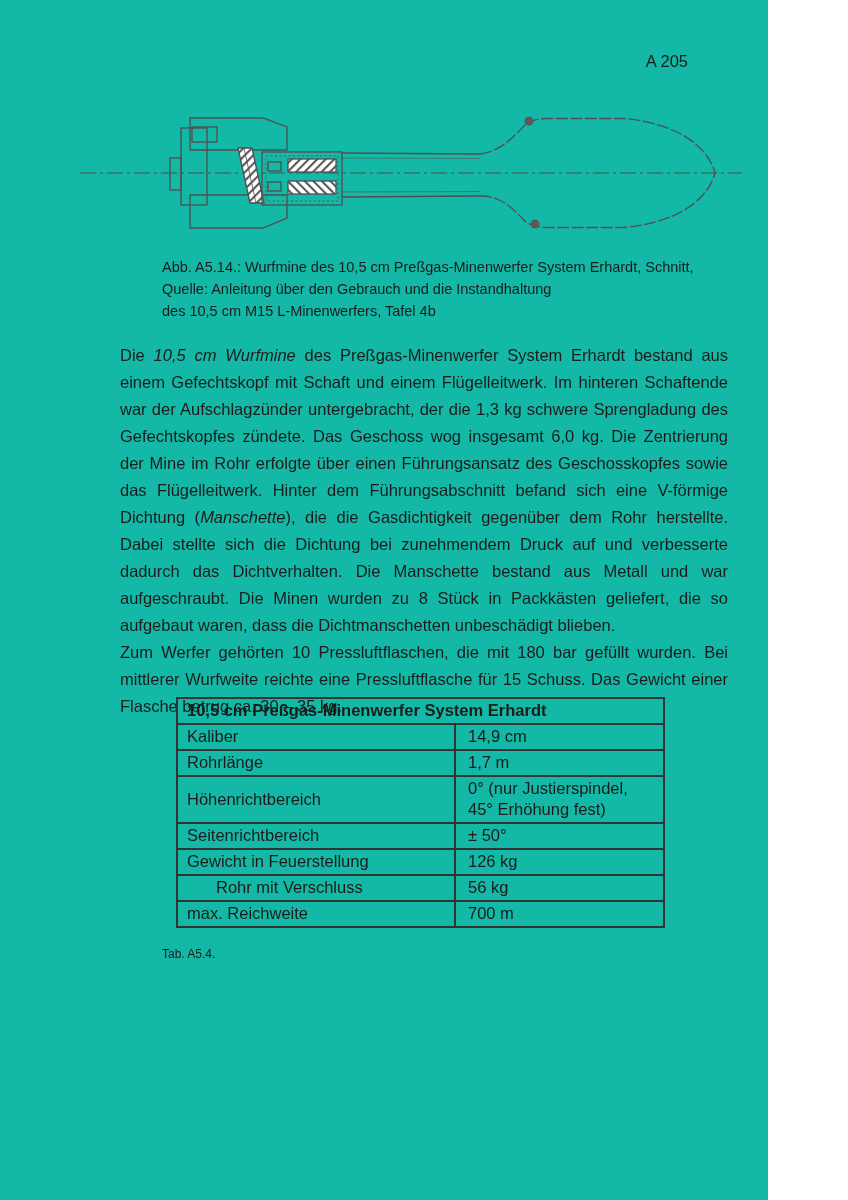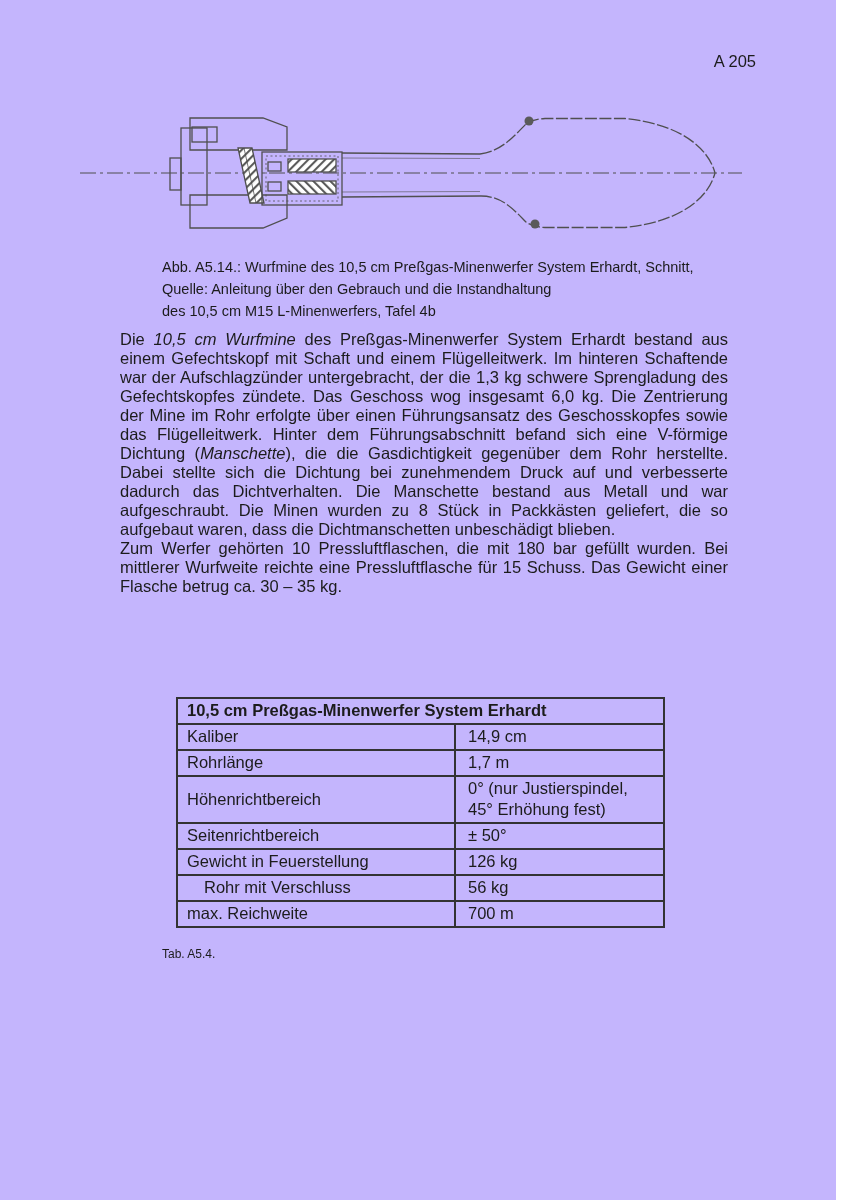--- a/index.html
+++ b/index.html
@@ -1,38 +1,38 @@
 <!DOCTYPE html>
 <html><head>
 <meta charset="utf-8">
 <style>
   html,body { margin:0; padding:0; background:#ffffff; }
   .page {
     position:relative;
-    width:836px; height:1200px;
-    background:#c4b5fd;
+    width:768px; height:1200px;
+    background:#14b8a6;
     font-family:"Liberation Sans", sans-serif;
     color:#1c1c1c;
     overflow:hidden;
   }
   .page-number {
     position:absolute; top:50px; right:80px;
     font-size:16.5px; line-height:22px;
   }
   .figure-svg {
     position:absolute; left:78px; top:100px;
     width:670px; height:150px;
   }
   .figure-caption {
     position:absolute; left:162px; top:256px; width:570px;
     font-size:14.5px; line-height:22px;
   }
   .body-text {
-    position:absolute; left:120px; top:330px; width:608px;
-    font-size:16.5px; line-height:19px;
+    position:absolute; left:120px; top:342px; width:608px;
+    font-size:16.5px; line-height:27px;
     text-align:justify;
   }
   .body-text p { margin:0; }
   .it { font-style:italic; }
   .spec-table {
     position:absolute; left:176px; top:697px;
     width:487px;
     border-collapse:collapse;
     table-layout:fixed;
     font-size:16.5px;
@@ -43,21 +43,21 @@
     height:21px;
     line-height:21px;
     text-align:left;
     font-weight:normal;
     vertical-align:middle;
   }
   .spec-table th { font-weight:bold; }
   .spec-table .col-label { width:278px; }
   .spec-table .col-value { width:209px; }
   .spec-table td.val { padding-left:12px; white-space:pre-line; }
-  .spec-table tr.indent td.lbl { padding-left:26px; }
+  .spec-table tr.indent td.lbl { padding-left:38px; }
   .table-caption {
     position:absolute; left:162px; top:943px;
     font-size:12px; line-height:22px;
   }
 </style>
 </head>
 <body>
 
 <div class="page">
 

